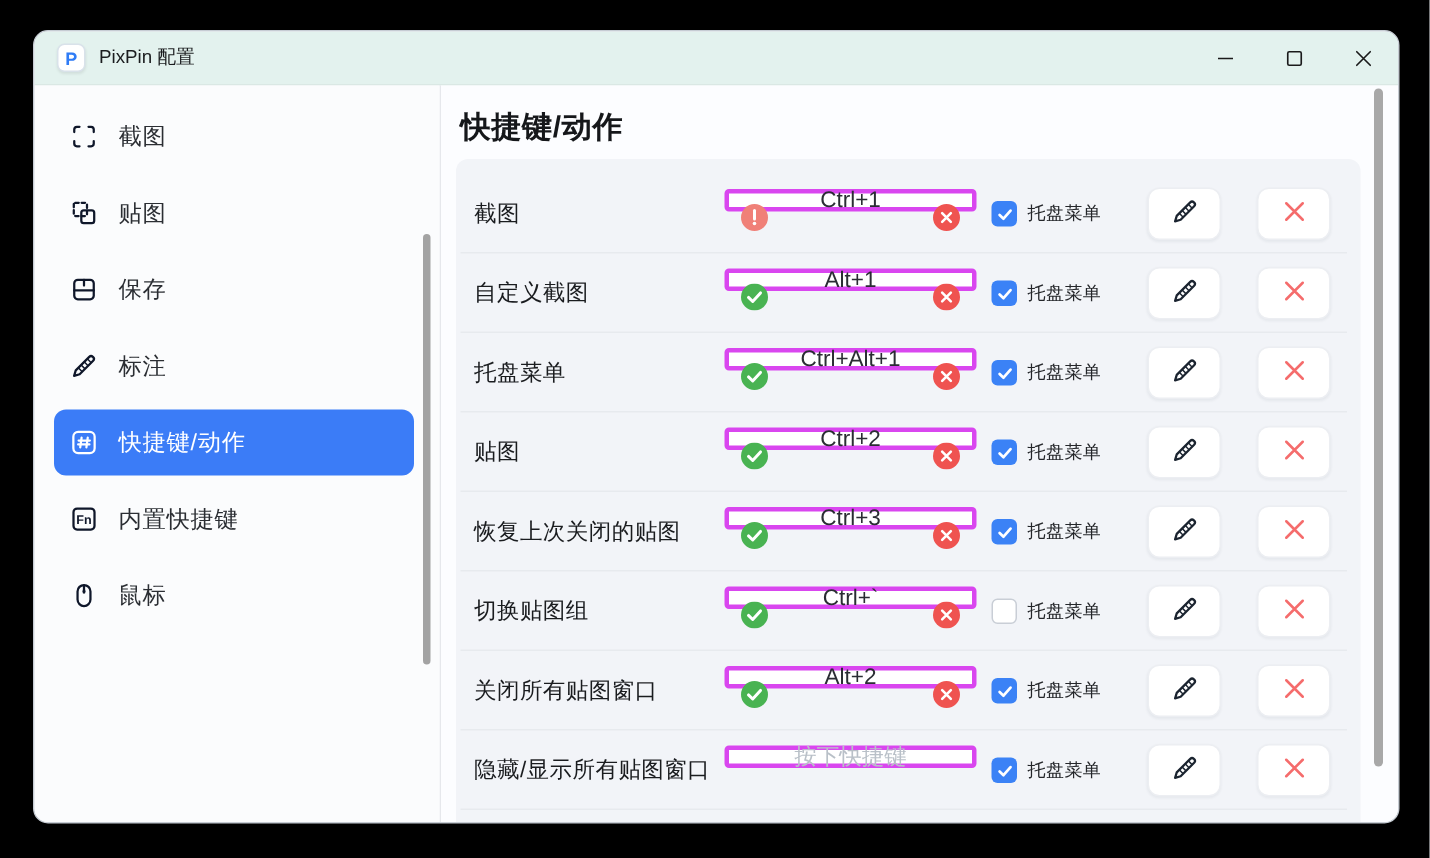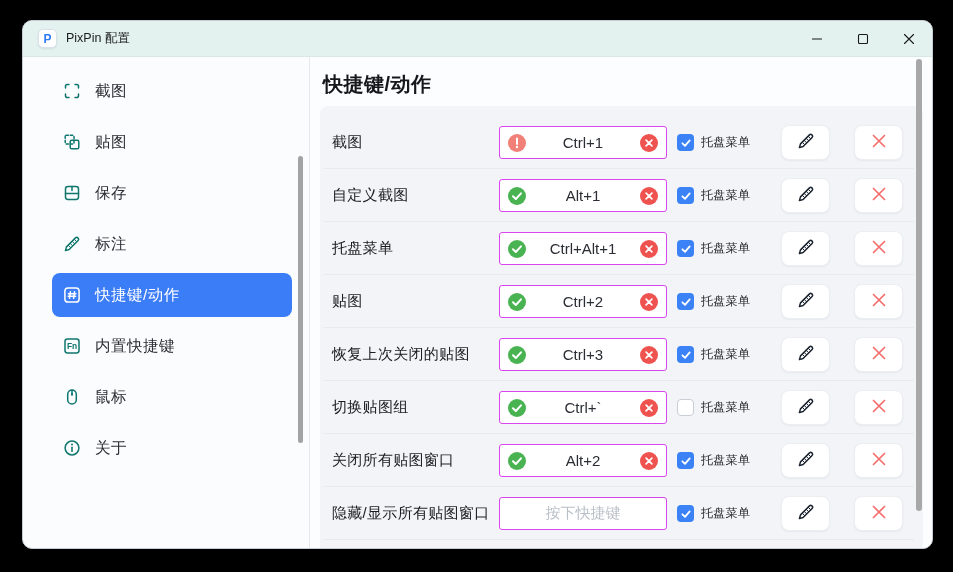--- a/index.html
+++ b/index.html
@@ -32,31 +32,31 @@
     font-size:12px;font-weight:bold;color:#2f7cf6;box-shadow:0 1px 2px rgba(0,0,0,.08);
   }
   .win-title{margin-left:9px;font-size:12.5px;color:#1b1d1f;}
   .win-controls{margin-left:auto;display:flex;height:100%;}
   .win-btn{
     width:46px;height:100%;display:flex;align-items:center;justify-content:center;
     background:transparent;border:none;cursor:default;
   }
   .win-btn svg{display:block;}
   
-  .win-body{flex:1;display:flex;min-height:0;padding-left:16px;}
+  .win-body{flex:1;display:flex;min-height:0;}
   .sidebar{
     width:270px;flex:0 0 270px;position:relative;background:#fbfcfd;
     padding-top:12px;display:flex;flex-direction:column;gap:7px;
   }
   .sb-item{
     margin-left:13px;width:240px;height:44px;border-radius:8px;
     display:flex;align-items:center;padding-left:9px;
     color:#2b2e33;font-size:15.5px;
   }
-  .sb-item .sb-icon{width:22px;height:22px;display:flex;align-items:center;justify-content:center;color:#0f766e;}
+  .sb-item .sb-icon{width:22px;height:22px;display:flex;align-items:center;justify-content:center;color:#0f172a;}
   .sb-item .sb-label{margin-left:12px;letter-spacing:.5px;}
   .sb-item.selected{background:var(--accent);color:#fff;}
   .sb-item.selected .sb-icon{color:#fff;}
   .sb-scrollbar{
     position:absolute;right:6px;top:99px;width:5px;height:287px;
     background:#a3a3a3;border-radius:3px;
   }
   .reset-btn{
     position:absolute;left:9px;right:9px;bottom:8px;height:30px;
     background:var(--reset);color:#fff;font-size:14.5px;
@@ -76,22 +76,22 @@
   }
   .hk-row{position:relative;height:53px;}
   .hk-row::after{
     content:"";position:absolute;left:3px;right:9px;bottom:0;height:1px;background:#e7eaee;
   }
   .row-label{
     position:absolute;left:12px;top:0;height:100%;display:flex;align-items:center;
     font-size:15px;color:#1a1c1f;letter-spacing:.3px;white-space:nowrap;
   }
   .hk-input{
-    position:absolute;left:179px;top:10px;width:168px;height:33px;
-    background:#fff;border:1px solid #d946ef;border-radius:3px;
+    position:absolute;left:179px;top:10px;width:168px;height:15px;
+    background:#fff;border:3px solid #d946ef;border-radius:3px;
     display:flex;align-items:center;justify-content:center;
   }
   .hk-text{font-size:15px;color:#2a2d33;}
   .hk-input.empty .hk-text{color:#b9c0c8;}
   .st-icon{position:absolute;left:8px;top:7px;width:18px;height:18px;}
   .clear-icon{position:absolute;right:8px;top:7px;width:18px;height:18px;}
   .checkbox{
     position:absolute;left:357px;top:18px;width:17px;height:17px;border-radius:4px;
     background:var(--cbblue);display:flex;align-items:center;justify-content:center;
   }
@@ -197,30 +197,20 @@
         <div class="sb-item">
     <span class="sb-icon">
             <svg width="20" height="20" viewBox="0 0 20 20">
               <rect x="5.7" y="3" width="8.6" height="14" rx="4.3" fill="none" stroke="currentColor" stroke-width="1.5" stroke-linecap="round" stroke-linejoin="round"></rect>
               <path fill="none" stroke="currentColor" stroke-width="1.5" stroke-linecap="round" stroke-linejoin="round" d="M10 3.4 V7.6"></path>
               <ellipse cx="10" cy="7.3" rx="1" ry="1.5" fill="currentColor"></ellipse>
             </svg>
           </span>
     <span class="sb-label">鼠标</span>
   </div>
-        <div class="sb-item">
-    <span class="sb-icon">
-            <svg width="20" height="20" viewBox="0 0 20 20">
-              <circle cx="10" cy="10" r="6.9" fill="none" stroke="currentColor" stroke-width="1.5" stroke-linecap="round" stroke-linejoin="round"></circle>
-              <path fill="none" stroke="currentColor" stroke-width="1.5" stroke-linecap="round" stroke-linejoin="round" d="M10 9.2 V13.6"></path>
-              <circle cx="10" cy="6.5" r="1" fill="currentColor"></circle>
-            </svg>
-          </span>
-    <span class="sb-label">关于</span>
-  </div>
         <div class="sb-scrollbar"></div>
     </nav>
     <div class="v-divider"></div>
     <section class="content">
       <h1 class="content-title">快捷键/动作</h1>
       <div class="panel">
 
       <div class="hk-row">
     <span class="row-label">截图</span>
     <div class="hk-input">

